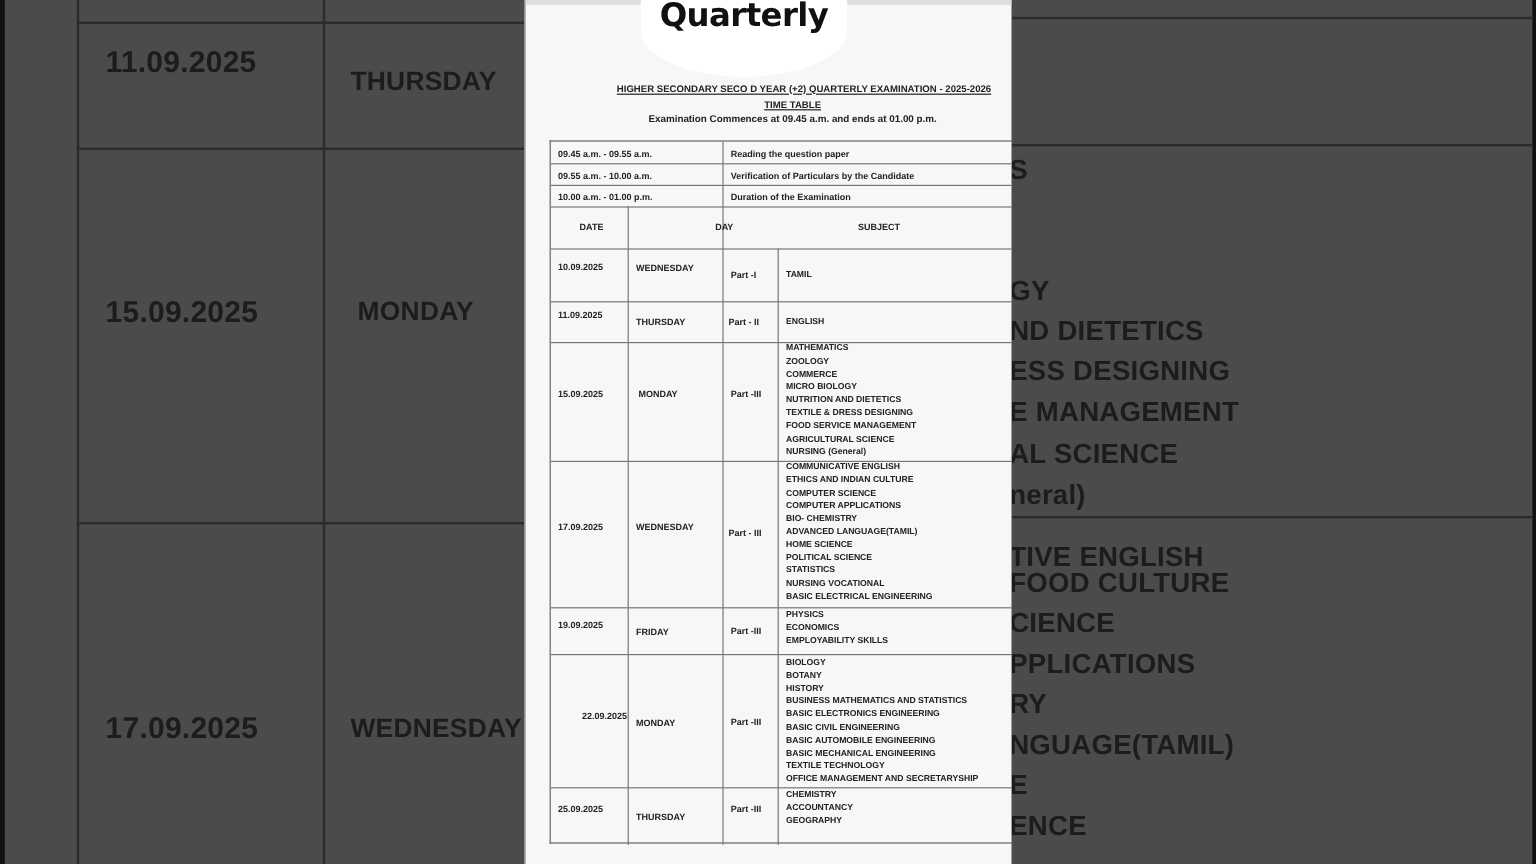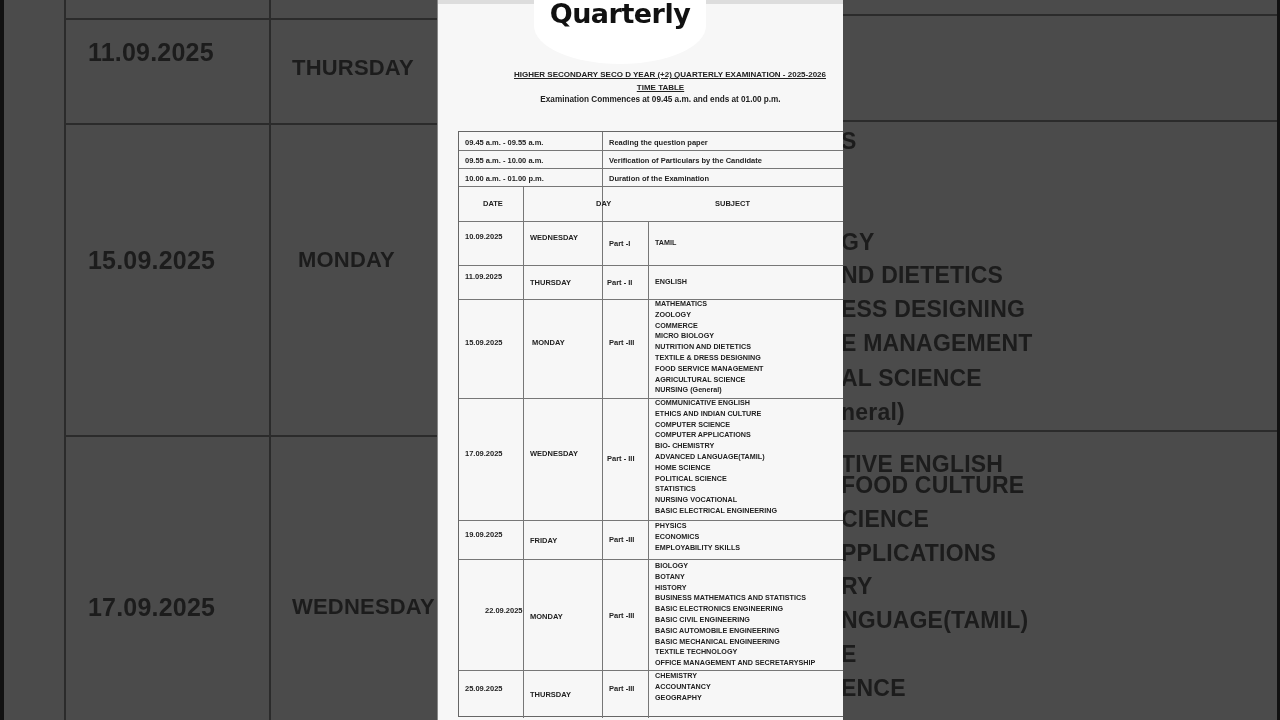--- a/index.html
+++ b/index.html
@@ -24,21 +24,21 @@
     .title-badge { position: absolute; left: 96px; top: 0; width: 172px; height: 64px; background: #fff; border-radius: 0 0 90px 90px / 0 0 40px 40px; }
     .title-line { position: absolute; left: 0; width: 100%; text-align: center; font-weight: bold; color: #111; font-family: "DejaVu Sans", sans-serif; }
     .title-line.l1 { top: -2px; font-size: 27px; letter-spacing: -0.5px; }
     .title-line.l2 { top: 26px; font-size: 27px; letter-spacing: -0.5px; }
 
     .hdr { position: absolute; left: 0; width: 100%; text-align: center; font-size: 8px; font-weight: bold; color: #222; }
     .hdr.h1 { top: 70px; left: 68px; width: 320px; text-align: right; text-decoration: underline; }
     .hdr.h2 { top: 83px; left: 20px; text-decoration: underline; }
     .hdr.h3 { top: 95px; left: 20px; font-size: 8.2px; }
 
-    .tbl { position: absolute; left: 20px; top: 131px; width: 386px; height: 586px; border-left: 1.5px solid #666; border-top: 1.5px solid #666; border-bottom: 1.5px solid #666; }
+    .tbl { position: absolute; left: 20px; top: 117px; width: 386px; height: 586px; border-left: 1.5px solid #666; border-top: 1.5px solid #666; border-bottom: 1.5px solid #666; }
     .cell { position: absolute; font-size: 7.5px; font-weight: bold; color: #222; white-space: nowrap; }
     .hl { position: absolute; left: 0; right: 0; height: 1px; background: #777; }
     .vl { position: absolute; width: 1px; background: #777; }
     .subj-list { position: absolute; left: 196px; font-size: 7.2px; font-weight: bold; color: #222; line-height: 10.8px; white-space: nowrap; }
   </style>
 </head>
 <body>
 
 <div class="bg bg-left">
   <div class="edge"></div>

